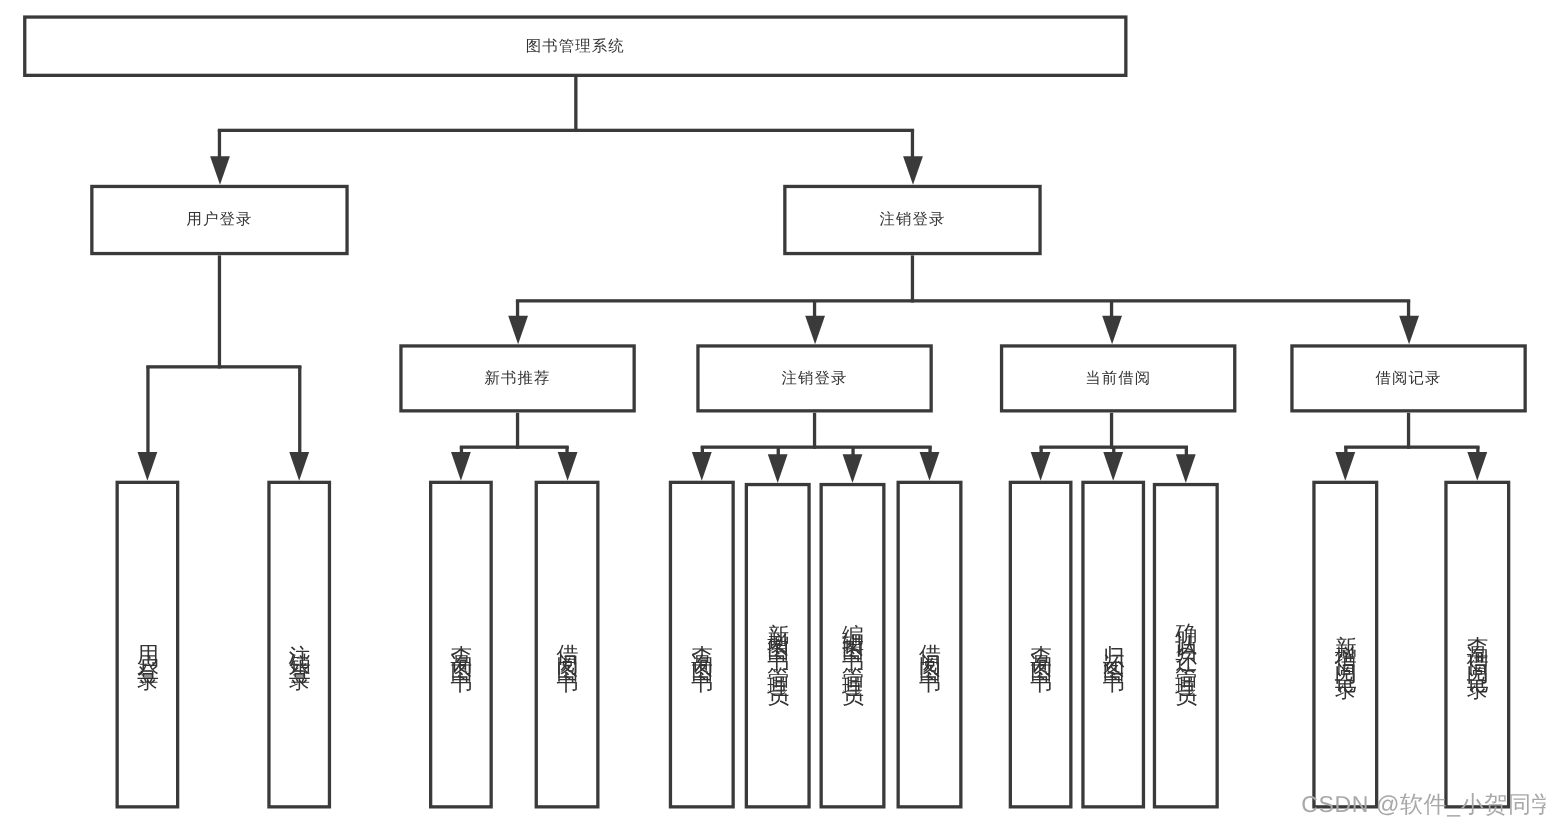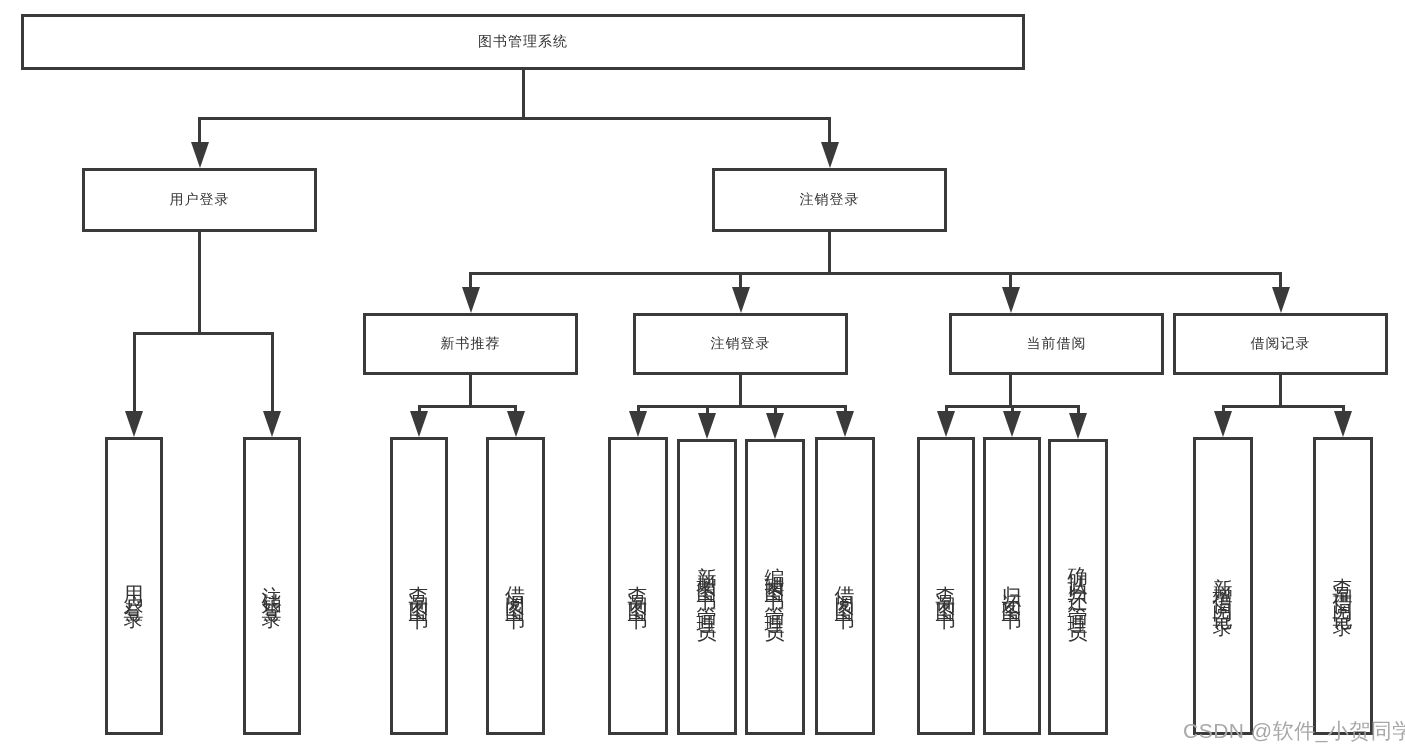--- a/index.html
+++ b/index.html
@@ -108,21 +108,21 @@
       </div>
       <div class="node h" style="left: 712px; top: 168px; width: 235px; height: 64px;">
         <span class="label">注销登录</span>
       </div>
       <div class="node h" style="left: 363px; top: 313px; width: 215px; height: 62px; text-align: center;">
         <span class="label">新书推荐</span>
       </div>
       <div class="node h" style="left: 633px; top: 313px; width: 215px; height: 62px;">
         <span class="label">注销登录</span>
       </div>
-      <div class="node h" style="left: 949px; top: 313px; width: 215px; height: 62px;">
+      <div class="node h" style="left: 909px; top: 313px; width: 215px; height: 62px;">
         <span class="label">当前借阅</span>
       </div>
       <div class="node h" style="left: 1173px; top: 313px; width: 215px; height: 62px;">
         <span class="label">借阅记录</span>
       </div>
       <div class="node v" style="left: 105px; top: 437px; width: 58px; height: 298px;">
         <span class="label">用户登录</span>
       </div>
       <div class="node v" style="left: 243px; top: 437px; width: 58px; height: 298px;">
         <span class="label">注销登录</span>

